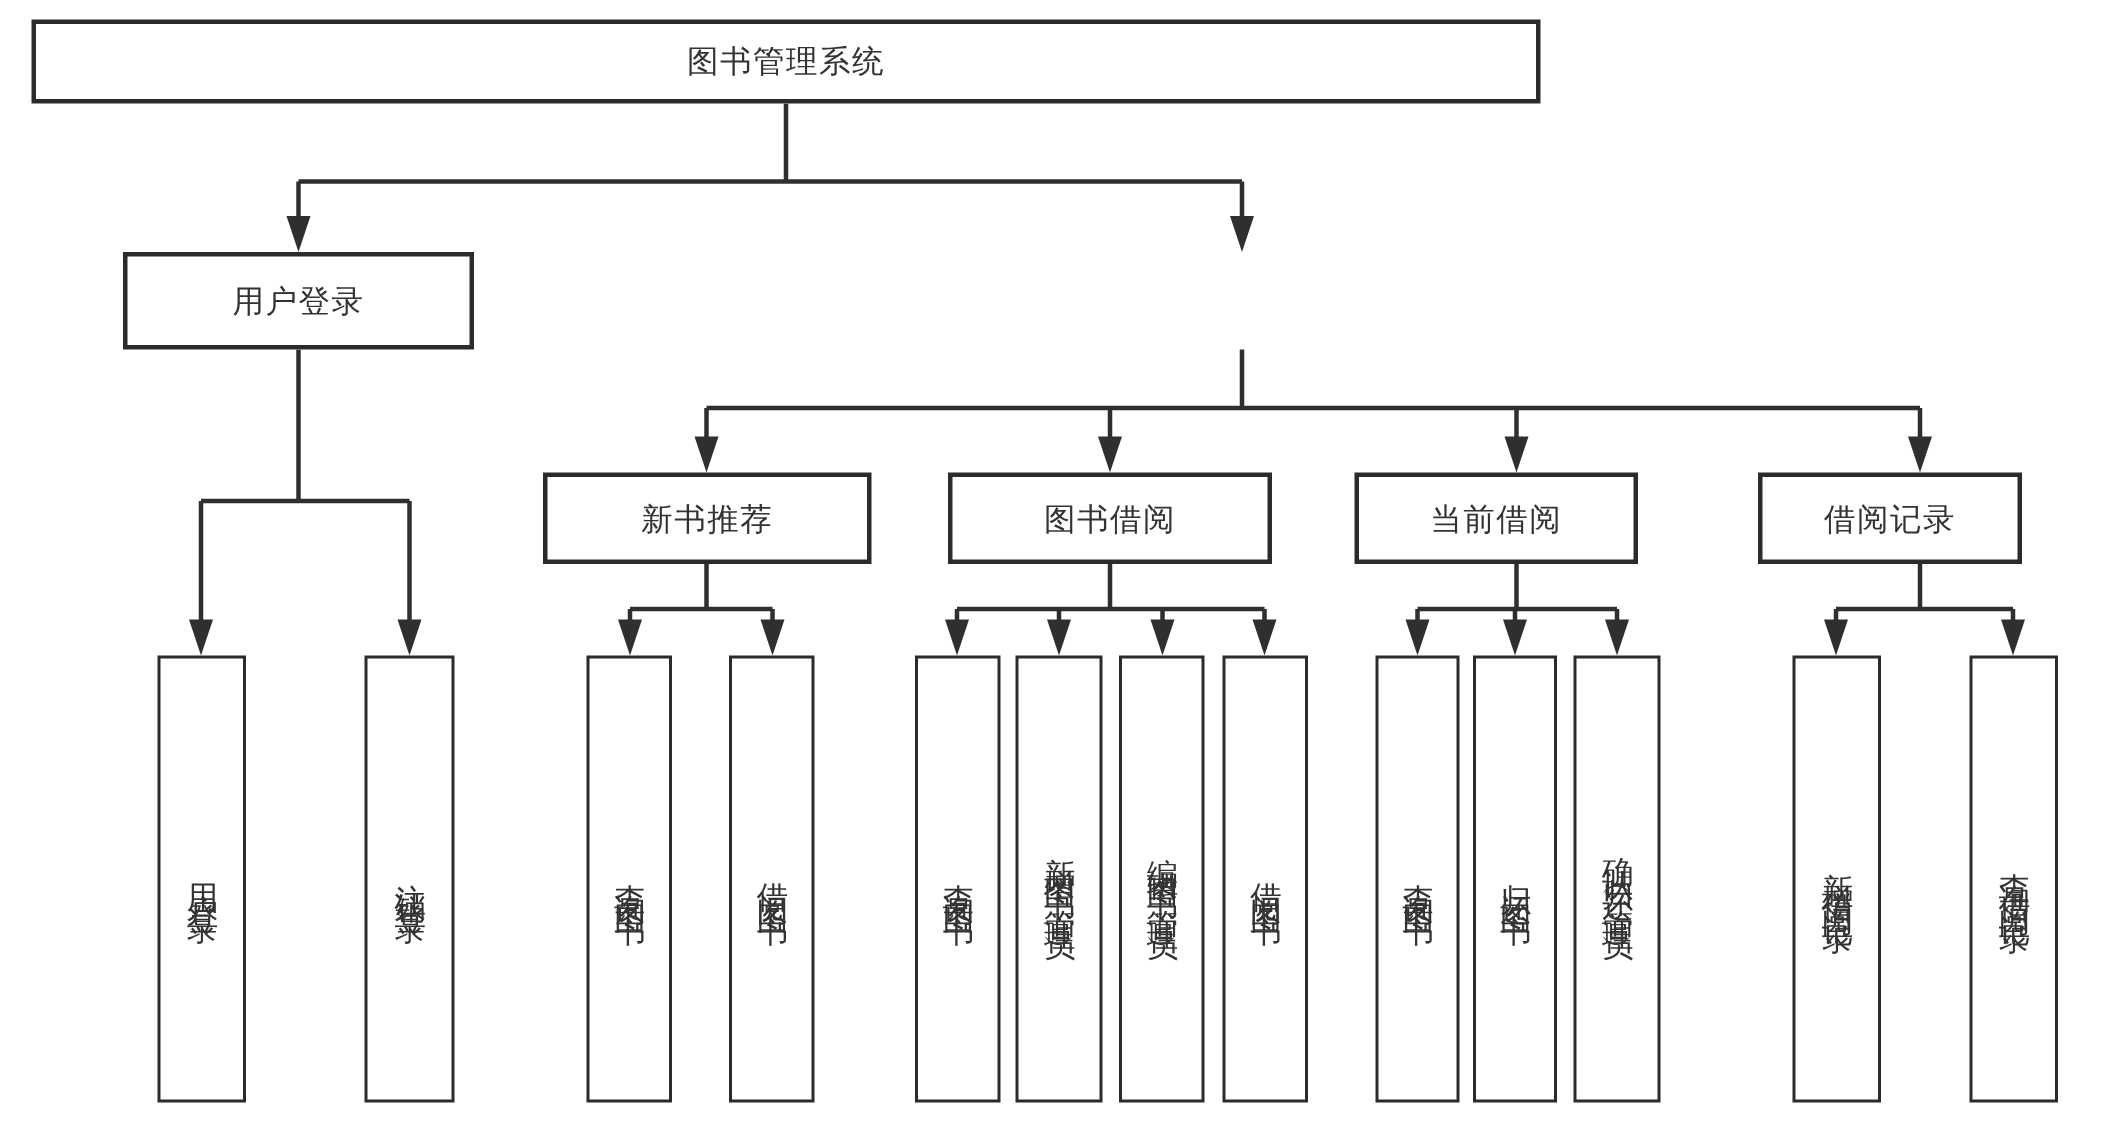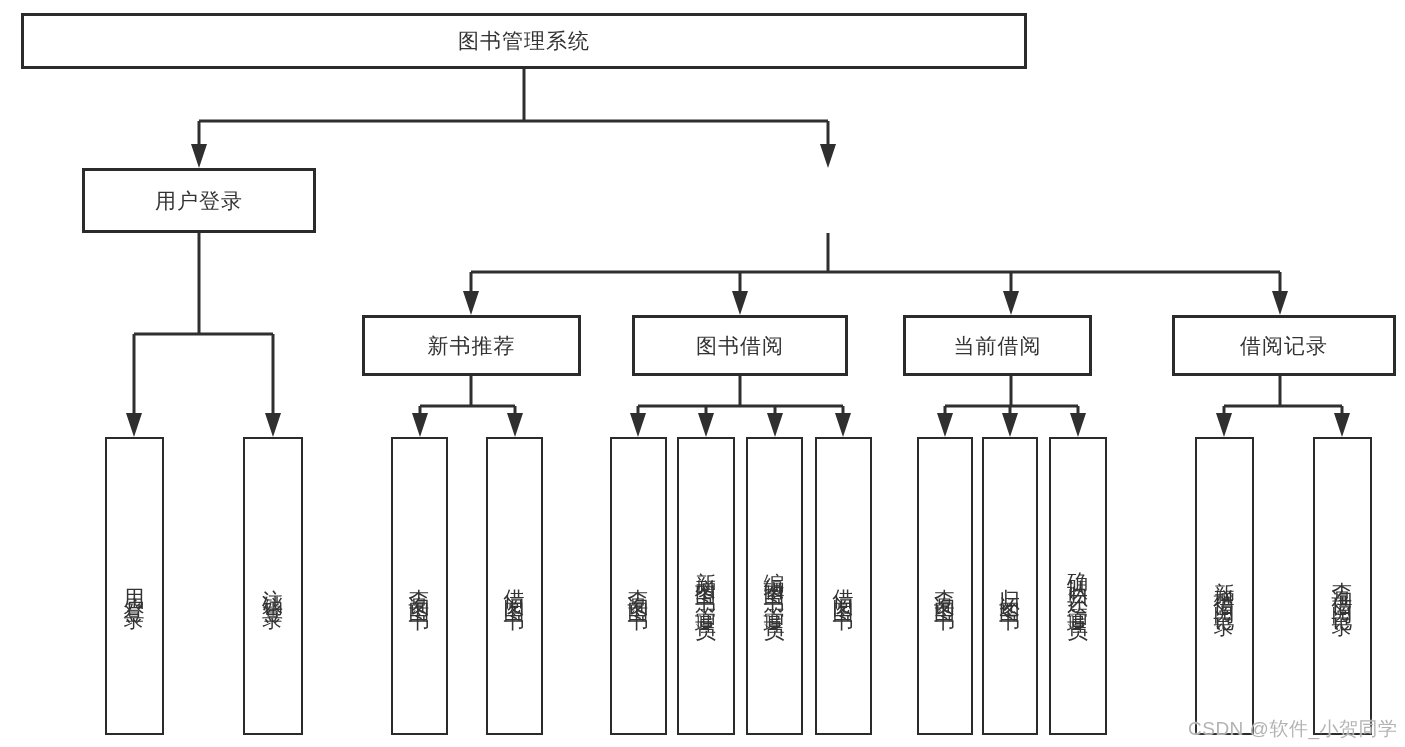--- a/index.html
+++ b/index.html
@@ -27,21 +27,21 @@
     white-space:nowrap;font-size:21px;color:var(--text);
   }
 
   
   #bx-root{left:21px;top:13px;width:1006px;height:56px;}
   #bx-login{left:82px;top:168px;width:234px;height:65px;}
   #bx-mgmt{left:711px;top:168px;width:235px;height:65px;}
   #bx-s0{left:362px;top:315px;width:219px;height:61px;}
   #bx-s1{left:632px;top:315px;width:216px;height:61px;}
   #bx-s2{left:903px;top:315px;width:189px;height:61px;}
-  #bx-s3{left:1172px;top:315px;width:224px;height:61px;}
+  #bx-s3{left:1172px;top:315px;width:176px;height:61px;}
 
   
   #lf-a1{left:105px;width:59px;}
   #lf-a2{left:243px;width:60px;}
   #lf-b1{left:391px;width:57px;}
   #lf-b2{left:486px;width:57px;}
   #lf-c1{left:610px;width:57px;}
   #lf-c2{left:677px;width:58px;}
   #lf-c3{left:746px;width:57px;}
   #lf-c4{left:815px;width:57px;}
@@ -165,14 +165,13 @@
     <span>确认归还（管理员）</span>
   </div>
 
   <div class="box leaf" id="lf-e1">
     <span>新增借阅记录</span>
   </div>
   <div class="box leaf" id="lf-e2">
     <span>查询借阅记录</span>
   </div>
 
-  <div class="watermark">CSDN @软件_小贺同学</div>
 </div>
 
 </body></html>

